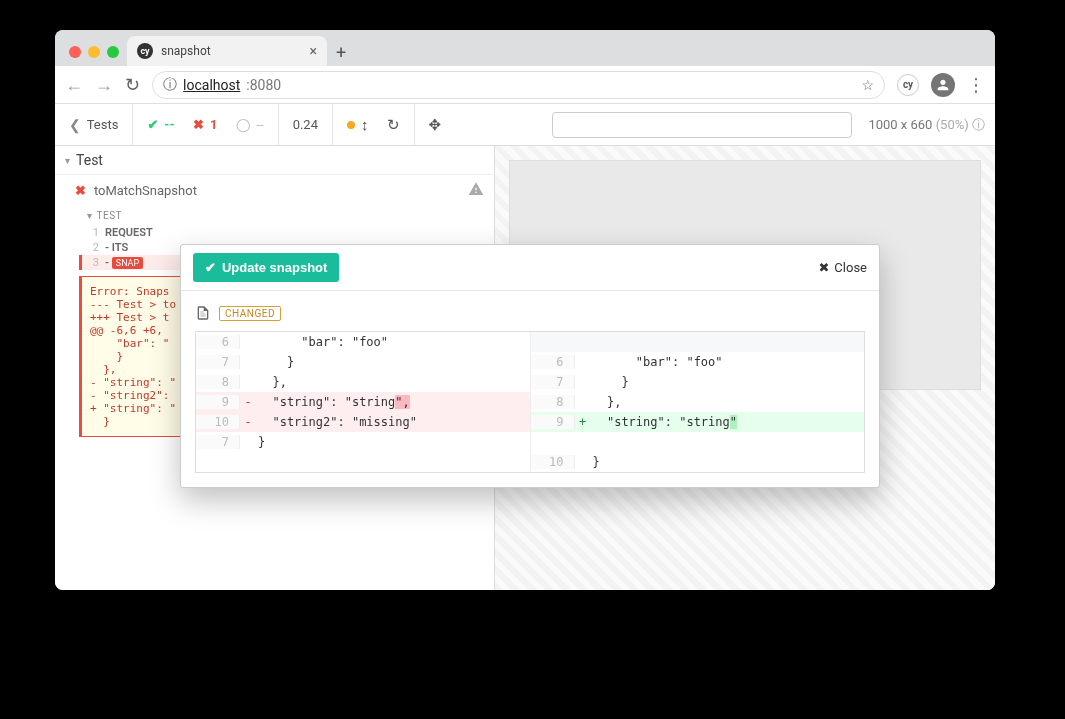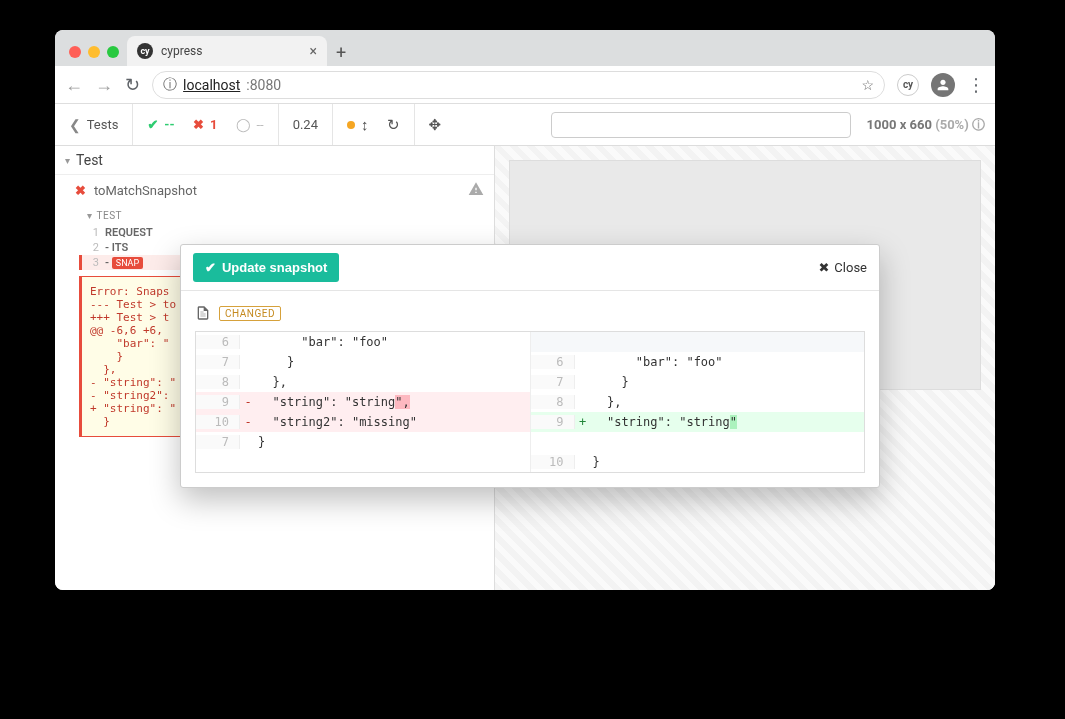--- a/index.html
+++ b/index.html
@@ -86,21 +86,21 @@
   .cytoolbar .seg {
     display:flex;align-items:center;
     padding:0 14px;border-right:1px solid #e5e5e5;gap:6px;
   }
   .cytoolbar .seg.tests{font-weight:400;color:#555;}
   .cytoolbar .chev{font-size:14px;color:#888;}
   .pass{color:#2ecc71;font-weight:bold;}
   .fail{color:#e74c3c;font-weight:bold;}
   .pending{color:#bbb;}
   .dot-orange{width:8px;height:8px;border-radius:50%;background:#f5a623;display:inline-block;}
-  .cytoolbar .right{margin-left:auto;display:flex;align-items:center;padding:0 10px;gap:16px;font-weight:bold;}
+  .cytoolbar .right{margin-left:auto;display:flex;align-items:center;padding:0 10px;gap:16px;}
   .urlbox{height:26px;width:300px;border:1px solid #ccc;border-radius:4px;background:#fff;}
   .dims{color:#777;}
   .dims .pct{color:#aaa;}
   
   .content { flex:1; display:flex; position:relative; overflow:hidden;}
   .leftpane { width:440px; background:#fff; display:flex;flex-direction:column; border-right:1px solid #ddd; overflow:hidden;}
   .rightpane { flex:1; background:#f7f7f7; position:relative;
     background-image: repeating-linear-gradient(45deg,#f3f3f3 0,#f3f3f3 6px,#fafafa 6px,#fafafa 12px);
   }
   .preview-box{
@@ -176,21 +176,21 @@
 <div class="window">
 
   <div class="tabstrip">
     <div class="traffic">
       <div class="tlight red"></div>
       <div class="tlight yellow"></div>
       <div class="tlight green"></div>
     </div>
     <div class="tab">
       <span class="favicon">cy</span>
-      <span>cypress</span>
+      <span>snapshot</span>
       <span class="close">×</span>
     </div>
     <div class="newtab">+</div>
   </div>
 
   <div class="addrbar">
     <span class="navbtn">←</span>
     <span class="navbtn">→</span>
     <span class="navbtn active">↻</span>
     <div class="omni">

